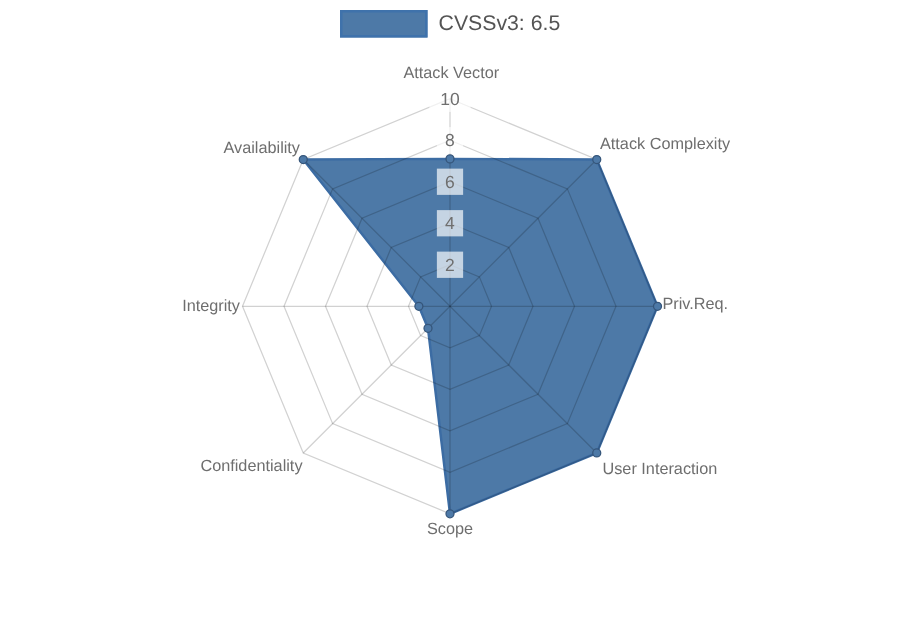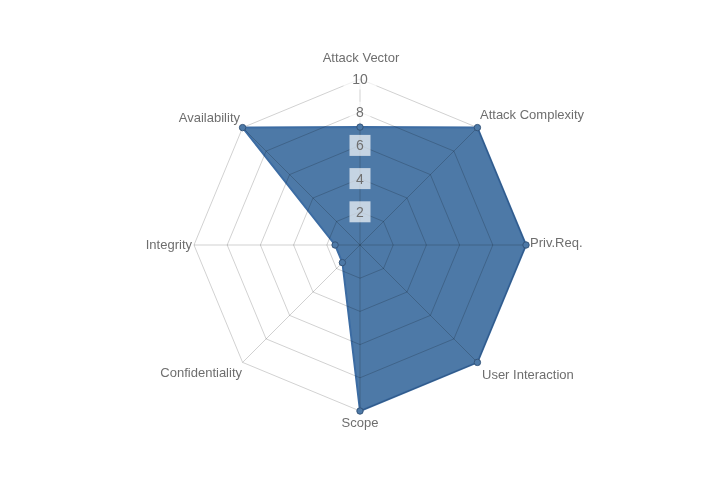--- a/index.html
+++ b/index.html
@@ -9,20 +9,24 @@
           align-items:center;gap:9px;}
   .legend-swatch{display:inline-block;width:70px;height:22px;background:#4d79a7;
           border:2px solid #3f72ab;box-sizing:border-box;}
   .legend-label{font-size:17px;color:#545454;line-height:22px;}
   svg{position:absolute;top:0;left:0;}
 </style>
 </head>
 <body>
 
 <div class="canvas">
+  <div class="legend">
+    <span class="legend-swatch"></span>
+    <span class="legend-label">CVSSv3: 6.5</span>
+  </div>
   <svg id="radar" width="720" height="504" viewBox="0 0 720 504">
       <polygon points="360.0,127.1 477.4,127.6 526.0,245.0 477.4,362.4 360.0,411.0 342.4,262.6 335.1,245.0 242.6,127.6" fill="#4d79a7" stroke="#3c6ca3" stroke-width="2" stroke-linejoin="round"></polygon>
       <polygon points="360.0,211.8 383.5,221.5 393.2,245.0 383.5,268.5 360.0,278.2 336.5,268.5 326.8,245.0 336.5,221.5" fill="none" stroke="rgba(0,0,0,0.18)" stroke-width="1"></polygon>
       <polygon points="360.0,178.6 407.0,198.0 426.4,245.0 407.0,292.0 360.0,311.4 313.0,292.0 293.6,245.0 313.0,198.0" fill="none" stroke="rgba(0,0,0,0.18)" stroke-width="1"></polygon>
       <polygon points="360.0,145.4 430.4,174.6 459.6,245.0 430.4,315.4 360.0,344.6 289.6,315.4 260.4,245.0 289.6,174.6" fill="none" stroke="rgba(0,0,0,0.18)" stroke-width="1"></polygon>
       <polygon points="360.0,112.2 453.9,151.1 492.8,245.0 453.9,338.9 360.0,377.8 266.1,338.9 227.2,245.0 266.1,151.1" fill="none" stroke="rgba(0,0,0,0.18)" stroke-width="1"></polygon>
       <polygon points="360.0,79.0 477.4,127.6 526.0,245.0 477.4,362.4 360.0,411.0 242.6,362.4 194.0,245.0 242.6,127.6" fill="none" stroke="rgba(0,0,0,0.18)" stroke-width="1"></polygon>
       <line x1="360" y1="245" x2="360.0" y2="79.0" stroke="rgba(0,0,0,0.18)" stroke-width="1"></line>
       <line x1="360" y1="245" x2="477.4" y2="127.6" stroke="rgba(0,0,0,0.18)" stroke-width="1"></line>
       <line x1="360" y1="245" x2="526.0" y2="245.0" stroke="rgba(0,0,0,0.18)" stroke-width="1"></line>

